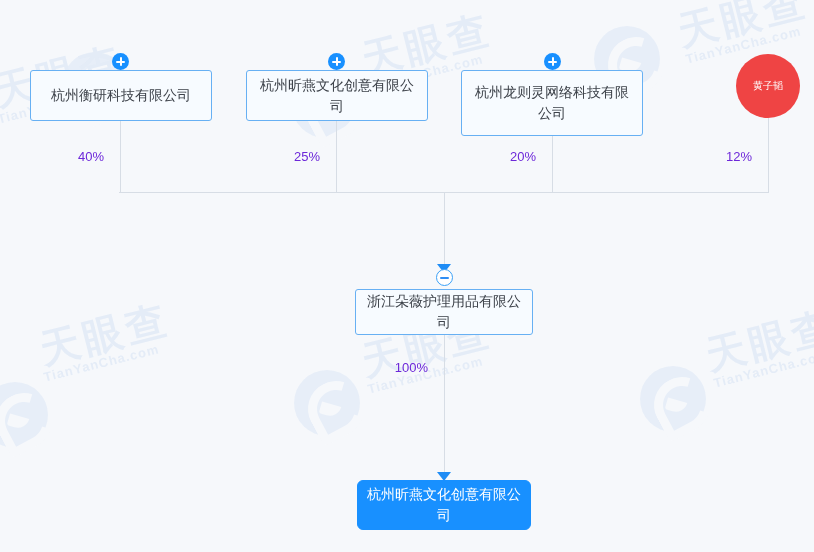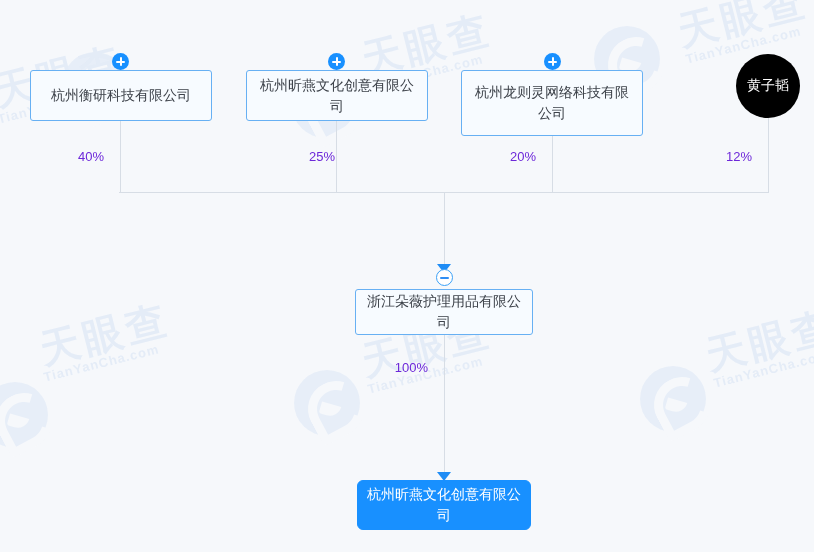--- a/index.html
+++ b/index.html
@@ -134,26 +134,26 @@
   .node-box.primary {
     background: #1890ff;
     border-color: #1890ff;
     border-radius: 6px;
     color: #ffffff;
   }
 
   .node-circle {
     position: absolute;
     border-radius: 50%;
-    background: #000000;
+    background: #ef4444;
     color: #ffffff;
     display: flex;
     align-items: center;
     justify-content: center;
-    font-size: 14px;
+    font-size: 10px;
     z-index: 5;
     font-family: "DejaVu Sans", "Liberation Sans", sans-serif;
   }
 
   
   .badge-plus {
     position: absolute;
     width: 17px;
     height: 17px;
     border-radius: 50%;
@@ -238,21 +238,21 @@
 
   <div class="line hline" style="left:119px; top:192px; width:650px;"></div>
 
   <div class="line vline" style="left:444px; top:192px; height:72px;"></div>
   <div class="arrow-down" style="left:437px; top:264px;"></div>
 
   <div class="line vline" style="left:444px; top:335px; height:144px;"></div>
   <div class="arrow-down" style="left:437px; top:472px;"></div>
 
   <div class="pct" style="left:104px; top:149px; transform:translateX(-100%);">40%</div>
-  <div class="pct" style="left:320px; top:149px; transform:translateX(-100%);margin-left:15px;">25%</div>
+  <div class="pct" style="left:320px; top:149px; transform:translateX(-100%);">25%</div>
   <div class="pct" style="left:536px; top:149px; transform:translateX(-100%);">20%</div>
   <div class="pct" style="left:752px; top:149px; transform:translateX(-100%);">12%</div>
   <div class="pct" style="left:428px; top:360px; transform:translateX(-100%);">100%</div>
 
   <div class="badge-plus" style="left:112px; top:53px;"></div>
   <div class="node-box" style="left:30px; top:70px; width:182px; height:51px;">杭州衡研科技有限公司</div>
 
   <div class="badge-plus" style="left:328px; top:53px;"></div>
   <div class="node-box" style="left:246px; top:70px; width:182px; height:51px;">杭州昕燕文化创意有限公司</div>
 

